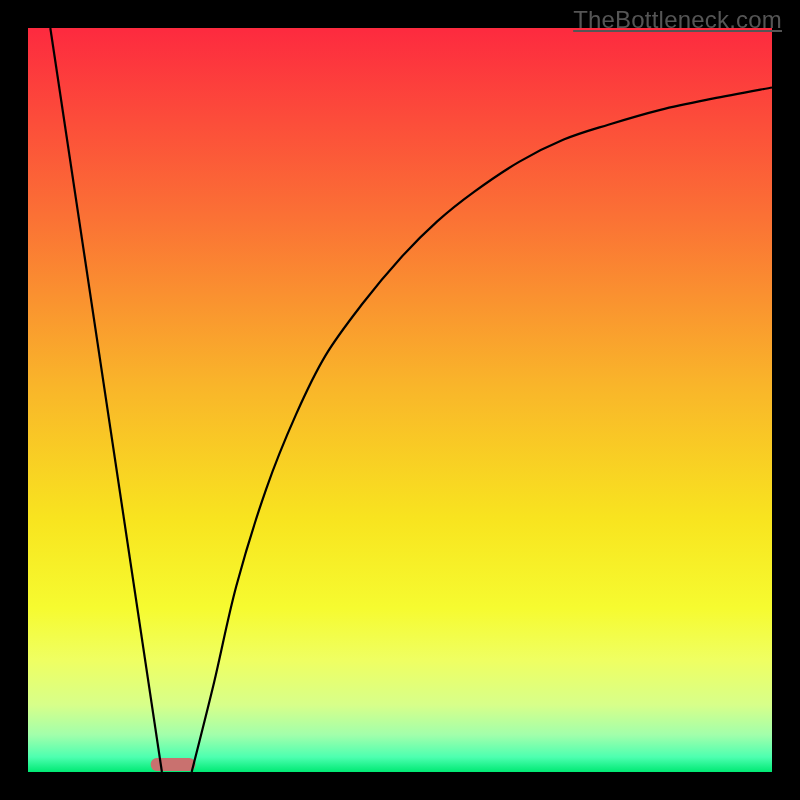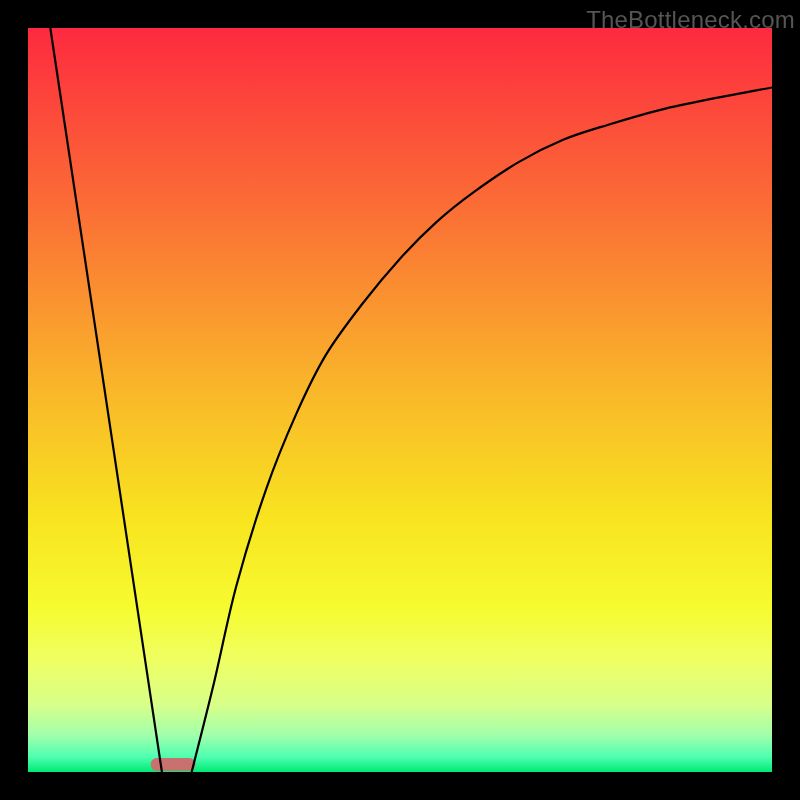--- a/index.html
+++ b/index.html
@@ -12,26 +12,27 @@
     font-family: Arial, sans-serif;
   }
   .container {
     position: relative;
     width: 800px;
     height: 800px;
   }
   .watermark {
     position: absolute;
     top: 6px;
-    right: 5px;
+    right: 18px;
     color: #555;
     font-size: 24px;
     font-weight: 500;
     z-index: 50;
     letter-spacing: 0.2px;
+    text-decoration: underline;
   }
   svg {
     display: block;
   }
 </style>
 </head>
 <body>
 
 <div class="container">
   <div class="watermark">TheBottleneck.com</div>

